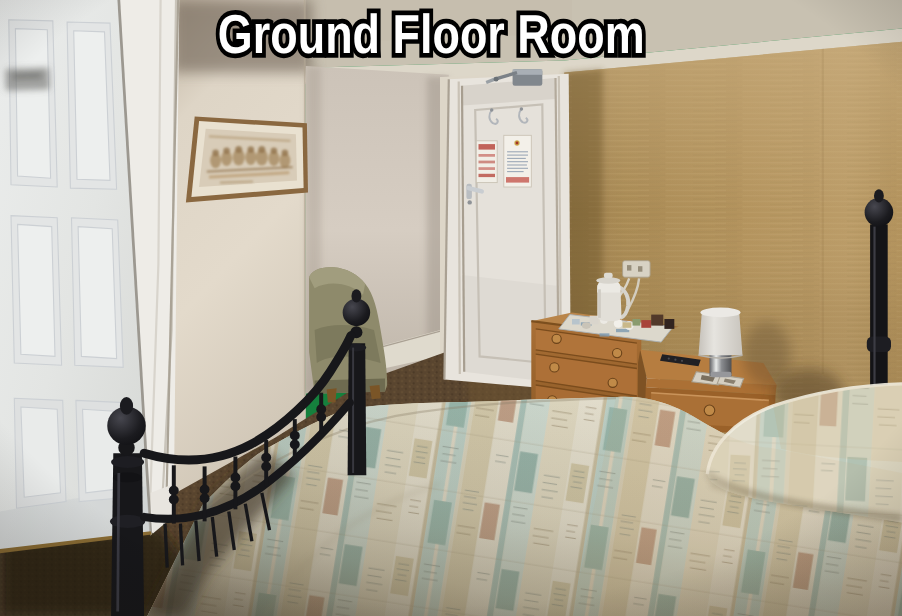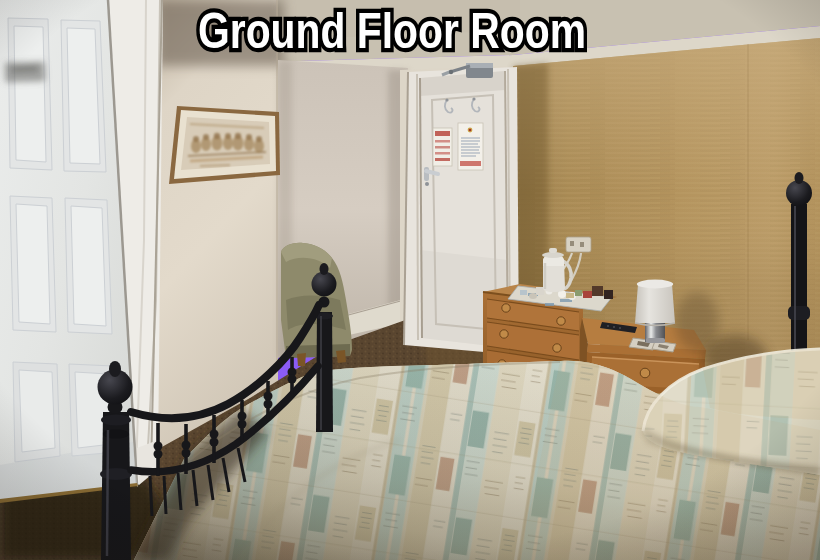--- a/index.html
+++ b/index.html
@@ -1,16 +1,16 @@
 <!DOCTYPE html>
 <html><head>
 <meta charset="utf-8">
 <style>
 html,body{margin:0;padding:0;background:#222}
-#scene{position:relative;width:820px;height:560px;overflow:hidden;font-family:"Liberation Sans",sans-serif;background:#8b5cf6}
+#scene{position:relative;width:820px;height:560px;overflow:hidden;font-family:"Liberation Sans",sans-serif;background:#15803d}
 #scene svg{position:absolute;left:0;top:0}
 </style>
 </head>
 <body>
 <div id="scene">
 <svg width="820" height="560" viewBox="0 0 820 560">
 <defs>
 <linearGradient id="tanw" x1="0" y1="0" x2="1" y2="0">
  <stop offset="0" stop-color="#9a7d4e"></stop>
  <stop offset="0.18" stop-color="#aa8b55"></stop>

